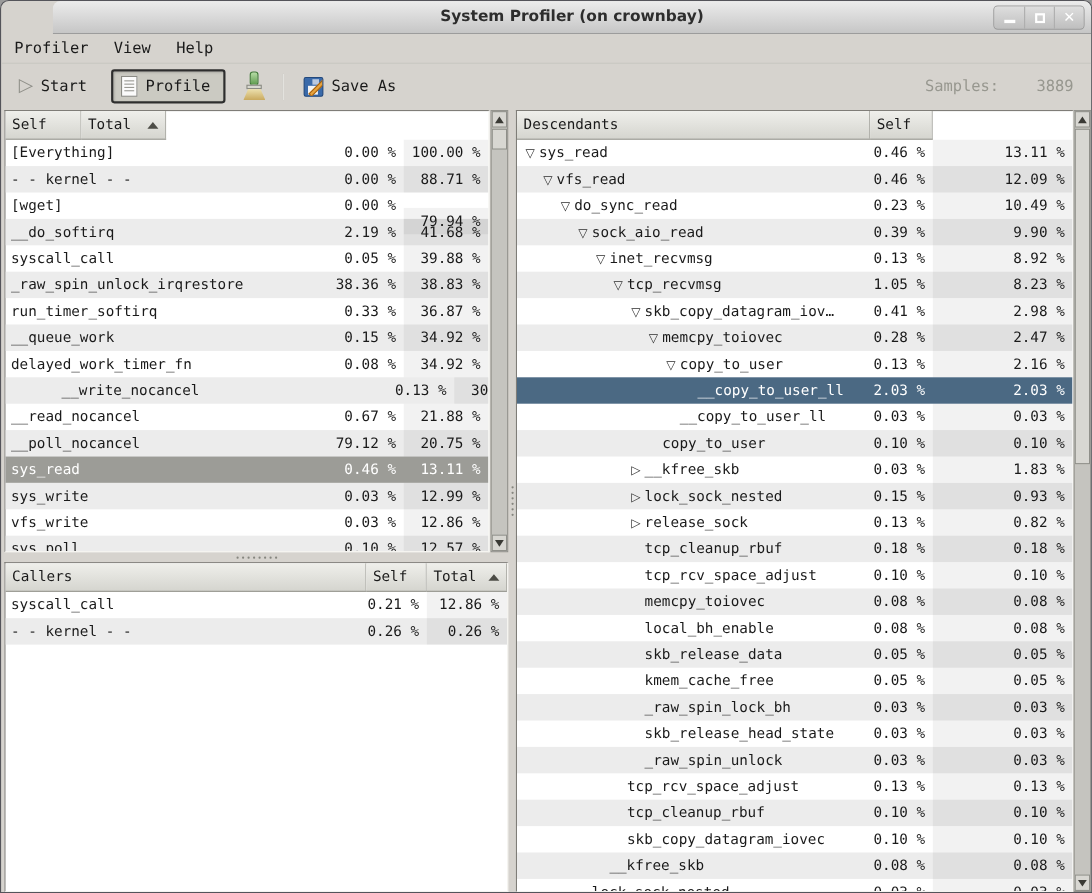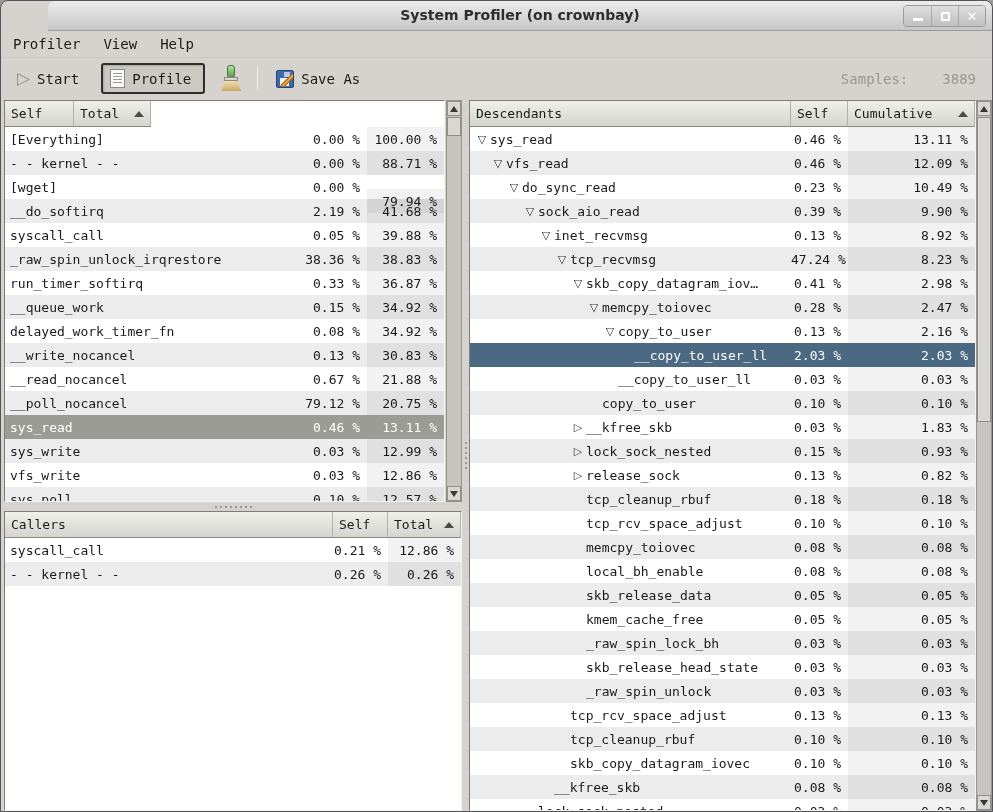--- a/index.html
+++ b/index.html
@@ -203,21 +203,21 @@
           <div class="td td-name" style="width: 293px;">__queue_work</div>
           <div class="td td-num" style="width: 69px;">0.15 %</div>
           <div class="td td-num td-sorted" style="width: 77px;">34.92 %</div>
         </div>
         <div class="tr">
           <div class="td td-name" style="width: 293px; text-align: right;">delayed_work_timer_fn</div>
           <div class="td td-num" style="width: 69px;">0.08 %</div>
           <div class="td td-num td-sorted" style="width: 77px;">34.92 %</div>
         </div>
         <div class="tr odd">
-          <div class="td td-name" style="width: 293px;">__write_nocancel</div>
+          <div class="td td-name" style="width: 293px; margin-left: 46px;">__write_nocancel</div>
           <div class="td td-num" style="width: 69px;">0.13 %</div>
           <div class="td td-num td-sorted" style="width: 77px;">30.83 %</div>
         </div>
         <div class="tr">
           <div class="td td-name" style="width: 293px;">__read_nocancel</div>
           <div class="td td-num" style="width: 69px;">0.67 %</div>
           <div class="td td-num td-sorted" style="width: 77px;">21.88 %</div>
         </div>
         <div class="tr odd">
           <div class="td td-name" style="width: 293px;">__poll_nocancel</div>
@@ -305,24 +305,20 @@
   </div>
 
   <div class="tv" style="left:468px;top:99px;width:507px;height:711px;">
     <div class="thead">
       <div class="th" style="width:321px;">
         <span>Descendants</span>
         </div>
       <div class="th" style="width:57px;">
         <span>Self</span>
         </div>
-      <div class="th" style="width:127px;">
-        <span>Cumulative</span>
-        <span class="sort-arrow"></span>
-        </div>
     </div>
     <div id="descendants-rows">
         <div class="tr">
           <div class="td td-name" style="width: 321px; padding-left: 4px;"><span class="expander">▽</span><span>sys_read</span></div>
           <div class="td td-num" style="width: 57px;">0.46 %</div>
           <div class="td td-num td-sorted" style="width: 127px;">13.11 %</div>
         </div>
         <div class="tr odd">
           <div class="td td-name" style="width: 321px; padding-left: 20px;"><span class="expander">▽</span><span>vfs_read</span></div>
           <div class="td td-num" style="width: 57px;">0.46 %</div>
@@ -338,21 +334,21 @@
           <div class="td td-num" style="width: 57px;">0.39 %</div>
           <div class="td td-num td-sorted" style="width: 127px;">9.90 %</div>
         </div>
         <div class="tr">
           <div class="td td-name" style="width: 321px; padding-left: 68px;"><span class="expander">▽</span><span>inet_recvmsg</span></div>
           <div class="td td-num" style="width: 57px;">0.13 %</div>
           <div class="td td-num td-sorted" style="width: 127px;">8.92 %</div>
         </div>
         <div class="tr odd">
           <div class="td td-name" style="width: 321px; padding-left: 84px;"><span class="expander">▽</span><span>tcp_recvmsg</span></div>
-          <div class="td td-num" style="width: 57px;">47.24 %</div>
+          <div class="td td-num" style="width: 57px;">1.05 %</div>
           <div class="td td-num td-sorted" style="width: 127px; text-align: right;">8.23 %</div>
         </div>
         <div class="tr">
           <div class="td td-name" style="width: 321px; padding-left: 100px;"><span class="expander">▽</span><span>skb_copy_datagram_iov…</span></div>
           <div class="td td-num" style="width: 57px;">0.41 %</div>
           <div class="td td-num td-sorted" style="width: 127px;">2.98 %</div>
         </div>
         <div class="tr odd">
           <div class="td td-name" style="width: 321px; padding-left: 116px;"><span class="expander">▽</span><span>memcpy_toiovec</span></div>
           <div class="td td-num" style="width: 57px;">0.28 %</div>

